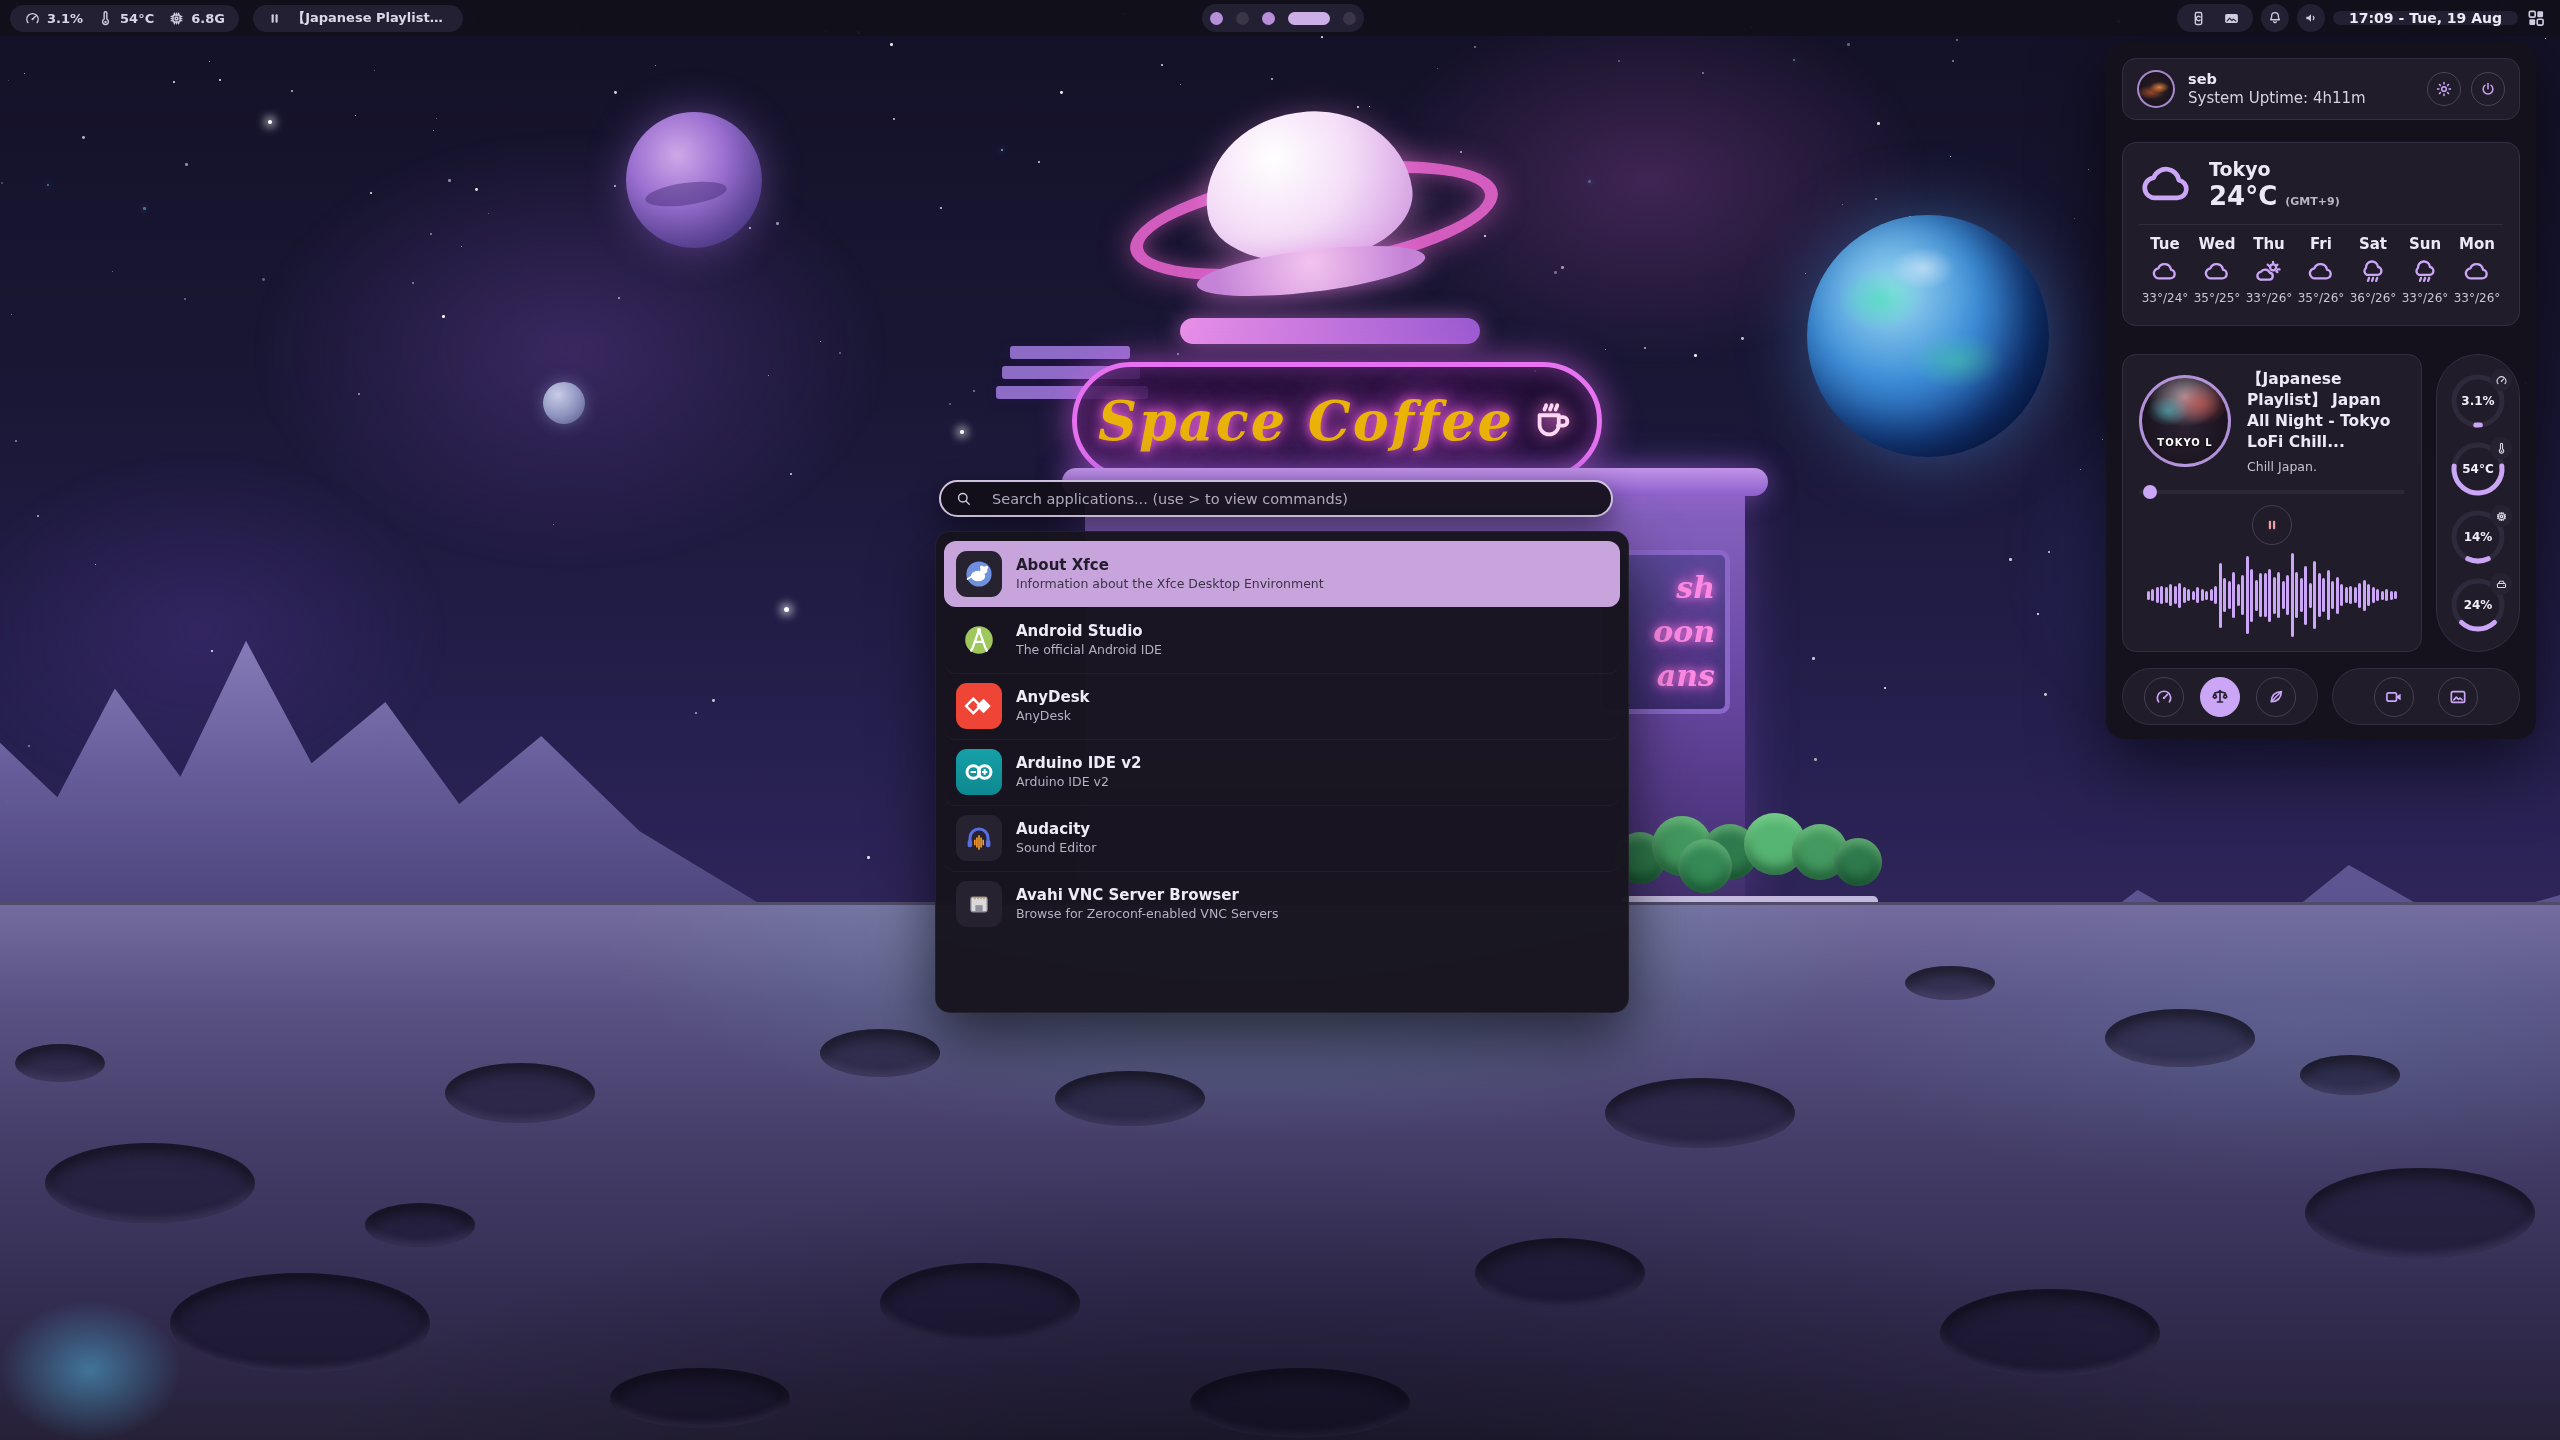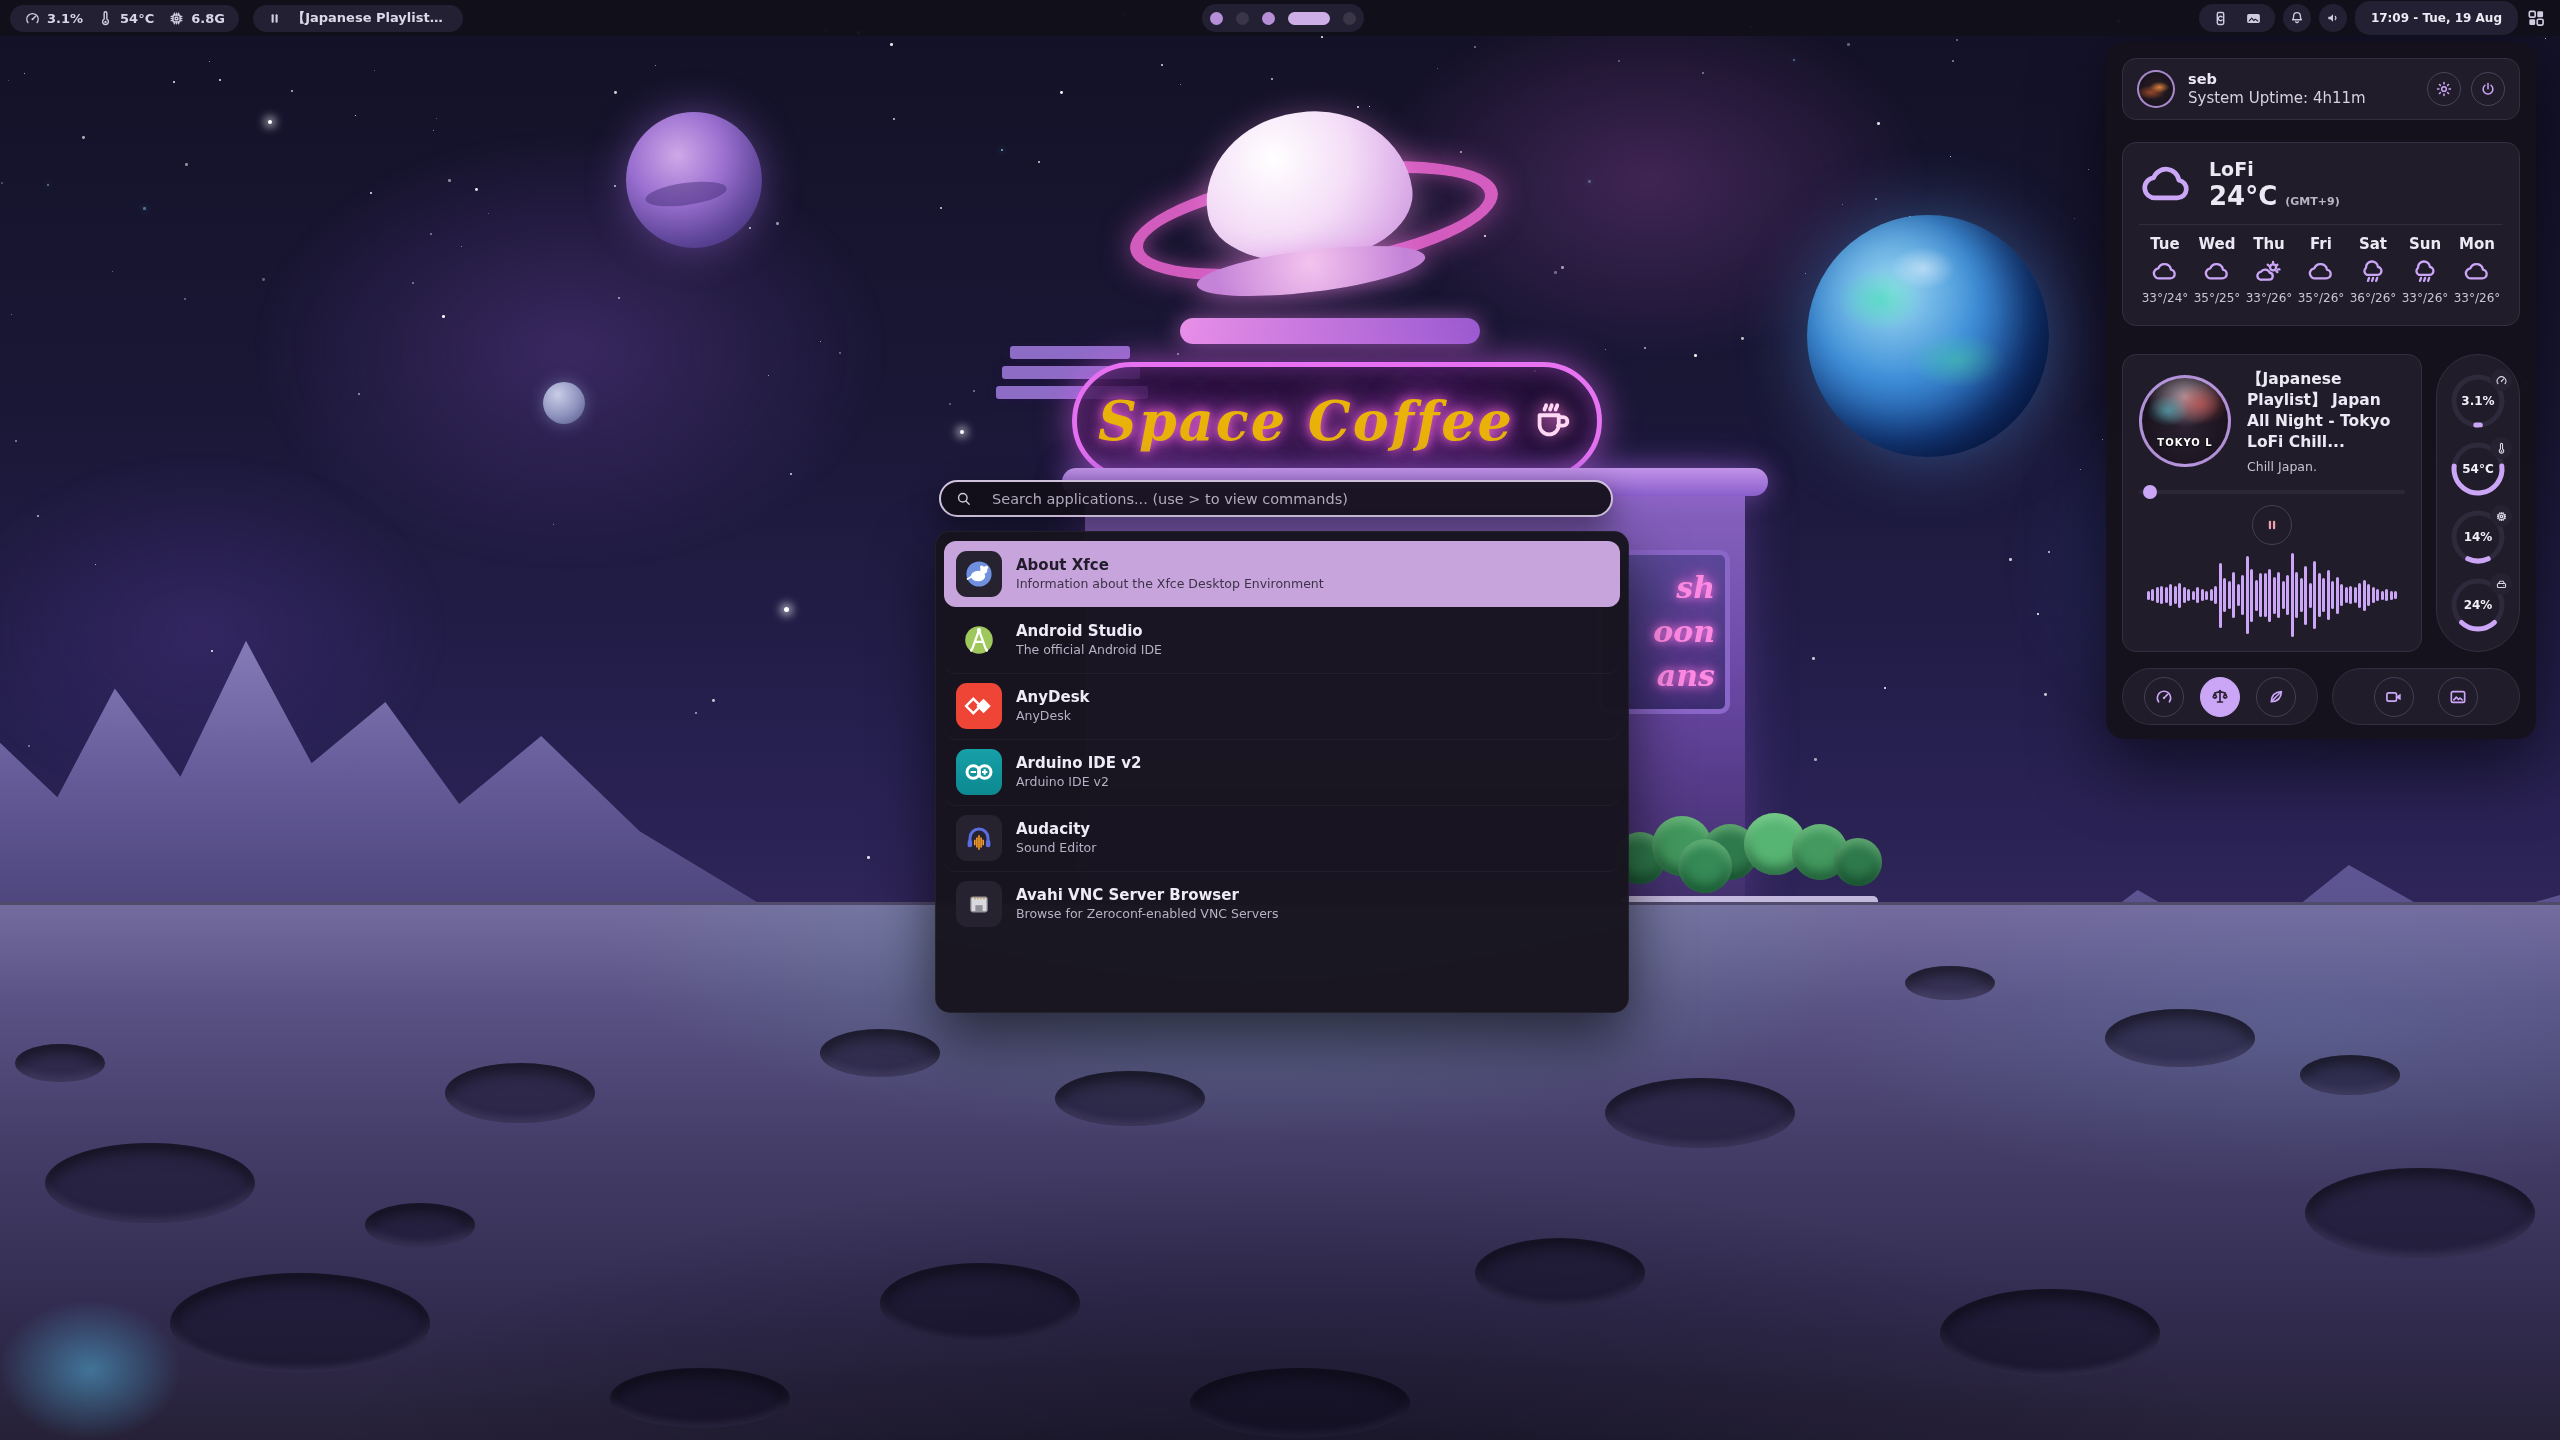--- a/index.html
+++ b/index.html
@@ -114,21 +114,21 @@
   .ws-pill { position:absolute; left:1202px; top:4px; width:162px; height:28px; background:#232033;
     border-radius:14px; display:flex; align-items:center; justify-content:center; gap:13px; }
   .ws-dot { width:13px; height:13px; border-radius:7px; background:#3a3547; }
   .ws-dot.occupied { background:#b78fd8; }
   .ws-dot.active { width:42px; background:#cdaee6; }
   .tb-right { position:absolute; right:8px; top:4px; display:flex; align-items:center; gap:8px; height:28px; }
   .tb-circle { width:28px; height:28px; border-radius:14px; background:#232033; display:flex;
     align-items:center; justify-content:center; }
   .tb-circle .tb-ic { width:16px; height:16px; }
   .conn-pill { height:28px; gap:16px; padding:0 13px; }
-  .clock-pill { height:34px; padding:0 16px; font-weight:bold; font-size:12px; color:#eceaf4; }
+  .clock-pill { height:14px; padding:0 16px; font-weight:bold; font-size:14px; color:#eceaf4; }
   .grid-btn { width:26px; height:26px; color:#e3e0ee; display:flex; align-items:center; }
 
   
   #launcher { position:absolute; inset:0; z-index:5; }
   .search-bar { position:absolute; left:939px; top:480px; width:674px; height:37px;
     background:rgba(18,15,25,.93); border:2px solid #cfc2dc; border-radius:20px;
     display:flex; align-items:center; padding:0 14px; gap:20px;
     box-shadow:0 10px 30px rgba(0,0,0,.45); }
   .search-ic { width:17px; height:17px; color:#cfcbdd; flex:none; }
   .search-bar input { flex:1; background:transparent; border:none; outline:none; color:#e8e4f0;
@@ -690,21 +690,21 @@
   </div>
 
   <div class="card weather-card">
     <div class="weather-now">
       <span class="weather-big-ic">
           <svg viewBox="0 0 24 24">
             <path d="M7.3 17.5h9.2a3.8 3.8 0 0 0 .6-7.55A5.6 5.6 0 0 0 6.3 8.9 3.9 3.9 0 0 0 7.3 17.5z" class="st" stroke-width="1.8"></path>
           </svg>
         </span>
       <div>
-        <div class="weather-city">LoFi</div>
+        <div class="weather-city">Tokyo</div>
         <div class="weather-temp-row">
           <span class="weather-temp">24°C</span>
           <span class="weather-tz">(GMT+9)</span>
         </div>
       </div>
     </div>
     <div class="weather-div"></div>
     <div class="forecast">
         <div class="fc-col">
           <div class="fc-day">Tue</div>

